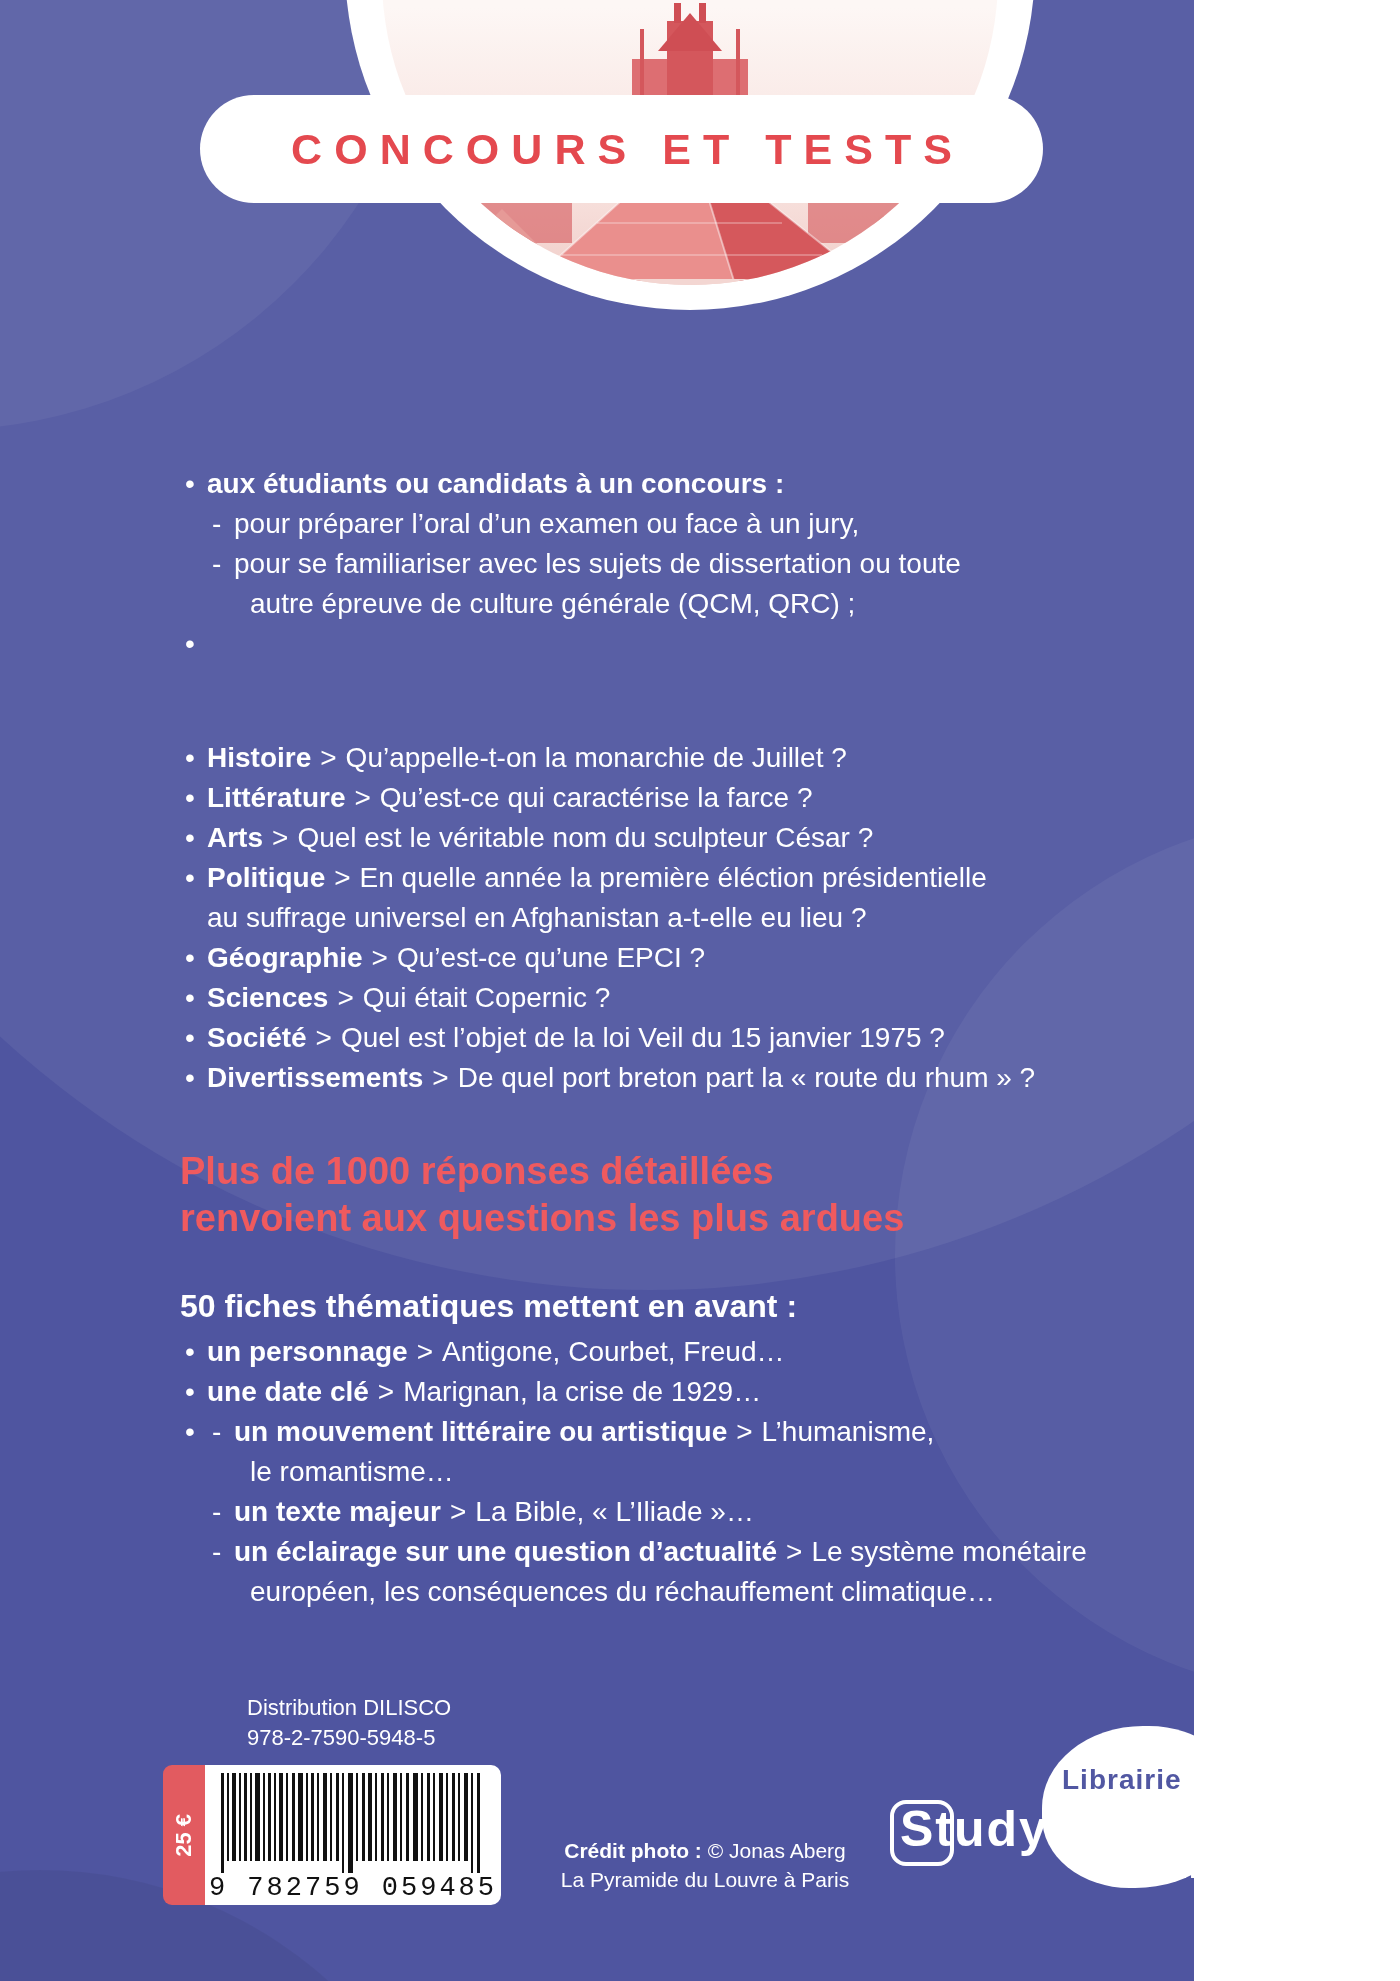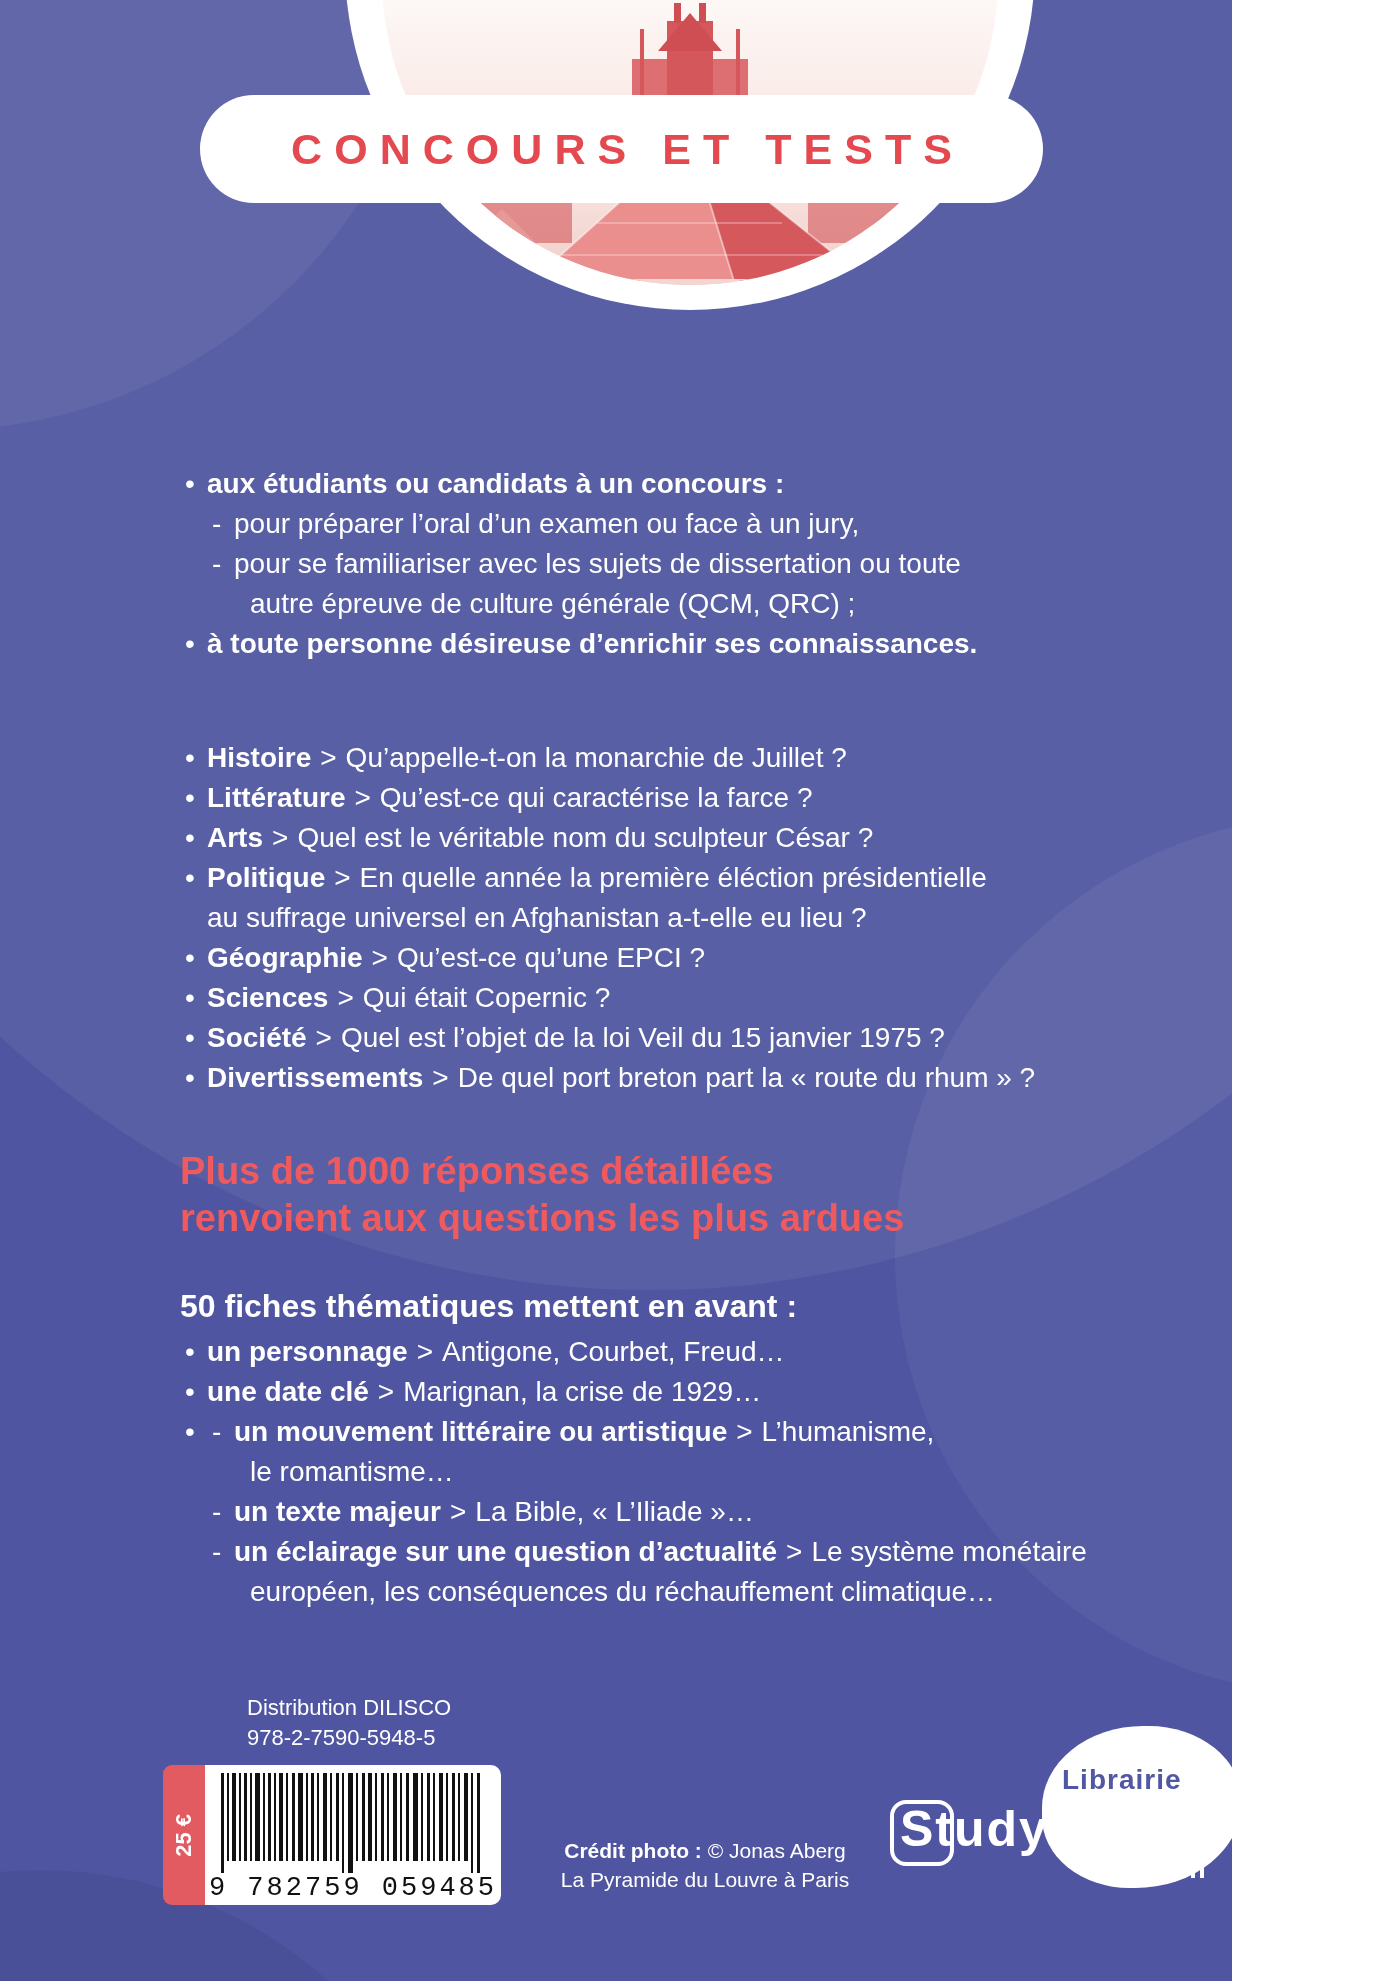--- a/index.html
+++ b/index.html
@@ -1,20 +1,19 @@
 <!DOCTYPE html>
 <html><head>
 <meta charset="utf-8">
 <style>
   html,body{margin:0;padding:0;}
   .page{
     position:relative;width:1194px;height:1981px;overflow:hidden;
     background:#4f55a0;color:#ffffff;
     font-family:"Liberation Sans", sans-serif;
-    padding-left:38px;
   }
   .circle{position:absolute;border-radius:50%;pointer-events:none;}
   .c-top{left:-310px;top:-630px;width:1920px;height:1920px;background:rgba(255,255,255,0.06);}
   .c-tl{left:-560px;top:-570px;width:1000px;height:1000px;background:rgba(255,255,255,0.05);}
   .c-br{left:895px;top:815px;width:880px;height:880px;background:rgba(255,255,255,0.05);}
   .c-bl{left:-390px;top:1870px;width:860px;height:860px;background:rgba(0,0,0,0.05);}
 
   
   .medallion{position:absolute;left:345px;top:-380px;width:690px;height:690px;border-radius:50%;background:#ffffff;}
   .photo{position:absolute;left:37px;top:49px;width:616px;height:616px;border-radius:50%;overflow:hidden;}
@@ -114,21 +113,21 @@
 
   <div class="banner">
     <div class="banner-text">CONCOURS ET TESTS</div>
   </div>
 
   <div class="section" style="top:464px;">
     <div class="ln i1"><span class="mk">•</span><span class="b">aux étudiants ou candidats à un concours :</span></div>
     <div class="ln i2"><span class="mk">-</span><span>pour préparer l’oral d’un examen ou face à un jury,</span></div>
     <div class="ln i2"><span class="mk">-</span><span>pour se familiariser avec les sujets de dissertation ou toute</span></div>
     <div class="ln i3"><span>autre épreuve de culture générale (QCM, QRC) ;</span></div>
-    <div class="ln i1"><span class="mk">•</span><span class="b">à toute personne désireuse d’enrichir ses connaissances.</span></div>
+    <div class="ln i1"><span class="mk">•</span></div>
   </div>
 
   <div class="section" style="top:738px;">
     <div class="ln i1"><span class="mk">•</span><span class="b">Histoire</span><span class="sep">&gt;</span><span>Qu’appelle-t-on la monarchie de Juillet ?</span></div>
     <div class="ln i1"><span class="mk">•</span><span class="b">Littérature</span><span class="sep">&gt;</span><span>Qu’est-ce qui caractérise la farce ?</span></div>
     <div class="ln i1"><span class="mk">•</span><span class="b">Arts</span><span class="sep">&gt;</span><span>Quel est le véritable nom du sculpteur César ?</span></div>
     <div class="ln i1"><span class="mk">•</span><span class="b">Politique</span><span class="sep">&gt;</span><span>En quelle année la première éléction présidentielle</span></div>
     <div class="ln i1"><span>au suffrage universel en Afghanistan a-t-elle eu lieu ?</span></div>
     <div class="ln i1"><span class="mk">•</span><span class="b">Géographie</span><span class="sep">&gt;</span><span>Qu’est-ce qu’une EPCI ?</span></div>
     <div class="ln i1"><span class="mk">•</span><span class="b">Sciences</span><span class="sep">&gt;</span><span>Qui était Copernic ?</span></div>

